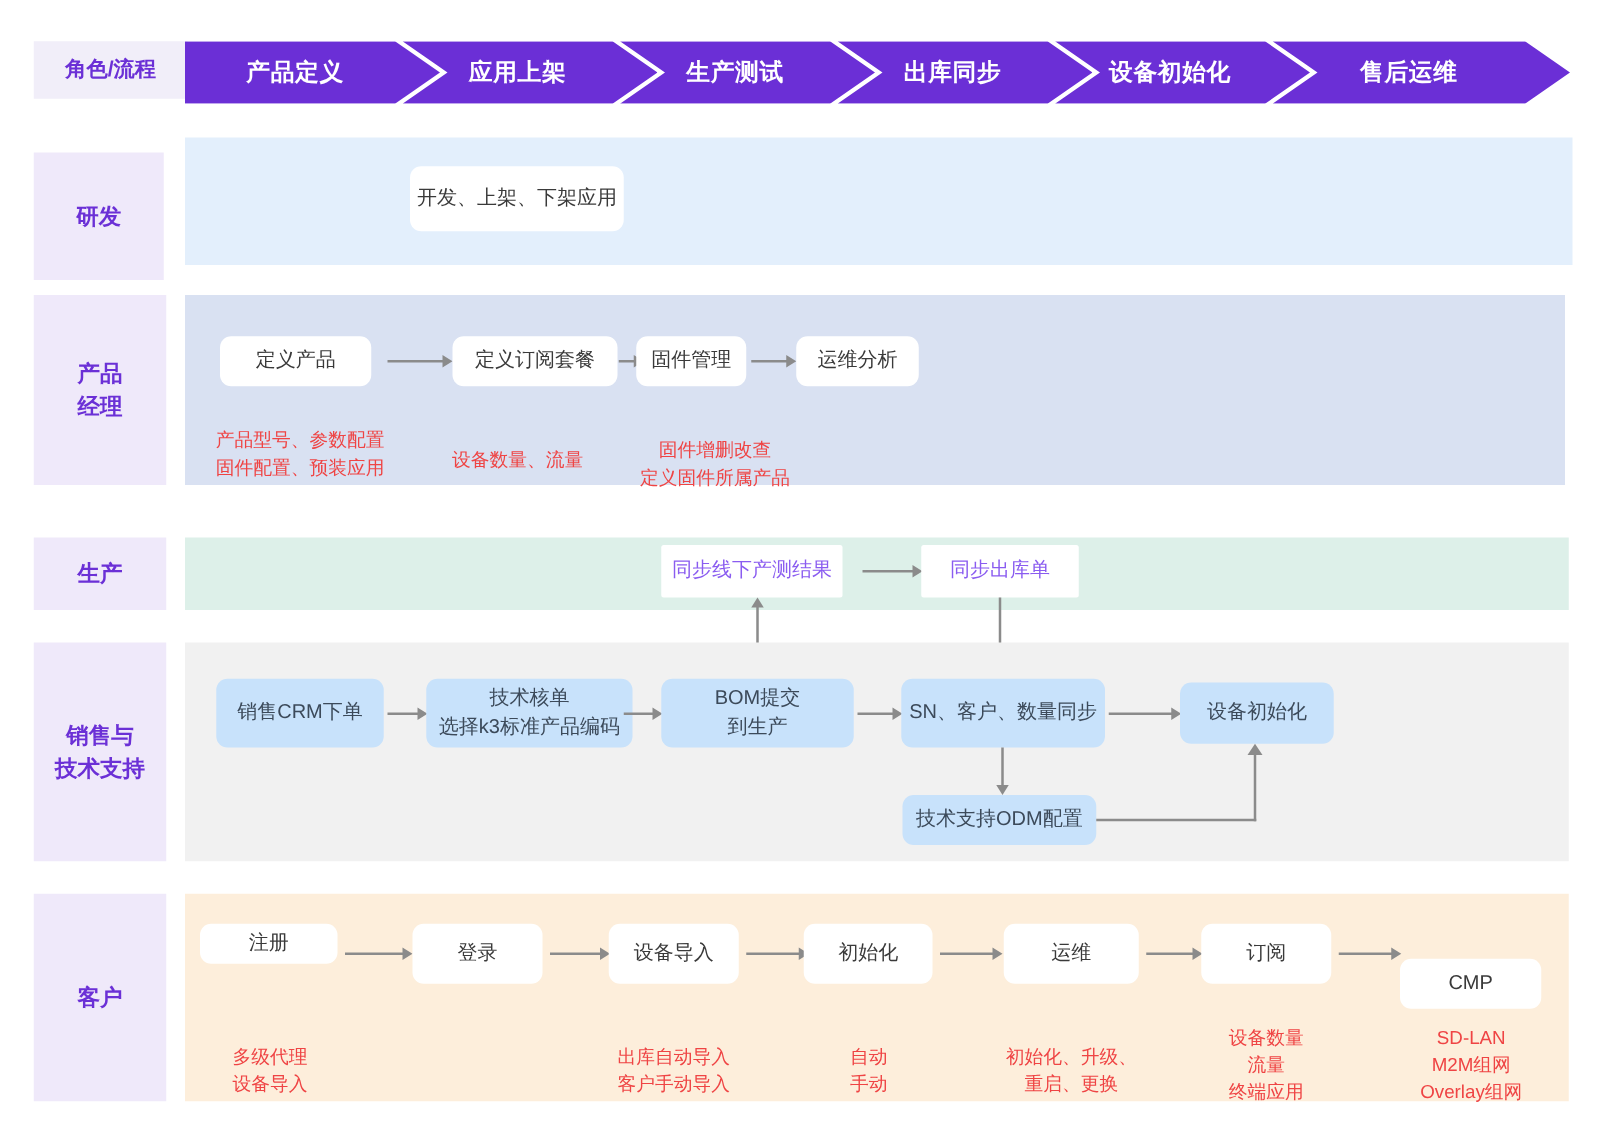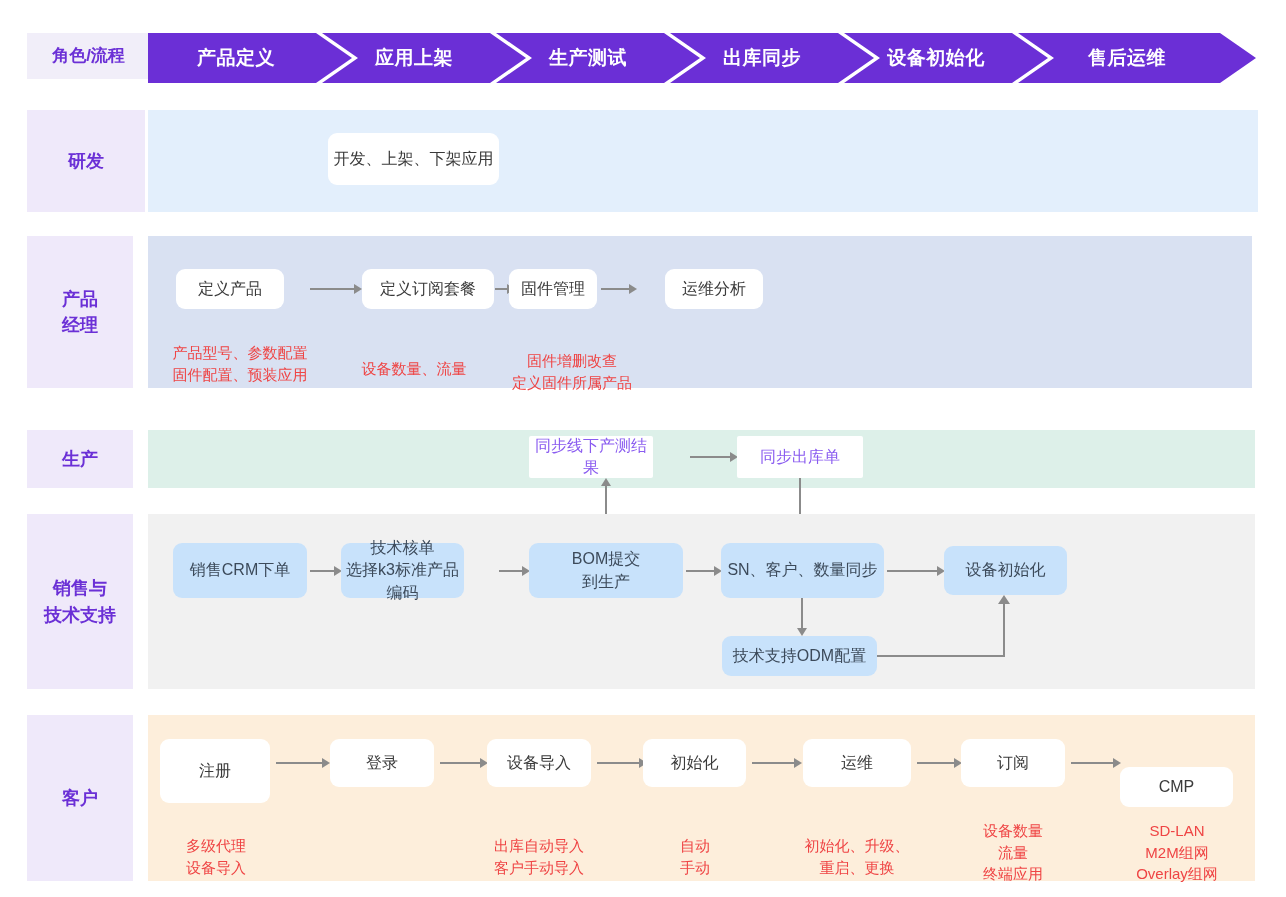--- a/index.html
+++ b/index.html
@@ -172,78 +172,78 @@
   <div class="abs chev chev-mid" style="left:670px; top:33px; width:204px; height:50px;">
     <span>出库同步</span>
   </div>
   <div class="abs chev chev-mid" style="left:844px; top:33px; width:204px; height:50px;">
     <span>设备初始化</span>
   </div>
   <div class="abs chev chev-mid" style="left:1018px; top:33px; width:238px; height:50px;">
     <span>售后运维</span>
   </div>
 
-  <div class="abs lane-label" style="left:27px; top:110px; width:118px; height:102px;">
+  <div class="abs lane-label" style="left:27px; top:122px; width:104px; height:102px;">
     <span style="white-space:pre-line;">研发</span>
   </div>
   <div class="abs lane-body lane-rd" style="left:148px; top:110px; width:1110px; height:102px;"></div>
 
   <div class="abs node" style="left:328px; top:133px; width:171px; height:52px;">
     <span>开发、上架、下架应用</span>
   </div>
 
   <div class="abs lane-label" style="left:27px; top:236px; width:106px; height:152px;">
     <span style="white-space:pre-line;">产品
 经理</span>
   </div>
   <div class="abs lane-body lane-pm" style="left:148px; top:236px; width:1104px; height:152px;"></div>
 
-  <div class="abs node" style="left:176px; top:269px; width:108px; height:40px;">
+  <div class="abs node" style="left:176px; top:269px; width:121px; height:40px;">
     <span>定义产品</span>
   </div>
   <div class="abs arrow-h" style="left:310px; top:279px; width:52px; height:20px;">
     <div class="arrow-line-h"></div>
       <div class="arrow-head-r"></div>
   </div>
   <div class="abs node" style="left:362px; top:269px; width:132px; height:40px;">
     <span>定义订阅套餐</span>
   </div>
   <div class="abs arrow-h" style="left:495px; top:279px; width:20px; height:20px;">
     <div class="arrow-line-h"></div>
       <div class="arrow-head-r"></div>
   </div>
   <div class="abs node" style="left:509px; top:269px; width:88px; height:40px;">
     <span>固件管理</span>
   </div>
   <div class="abs arrow-h" style="left:601px; top:279px; width:36px; height:20px;">
     <div class="arrow-line-h"></div>
       <div class="arrow-head-r"></div>
   </div>
-  <div class="abs node" style="left:665px; top:269px; width:98px; height:40px;">
+  <div class="abs node" style="left:637px; top:269px; width:98px; height:40px;">
     <span>运维分析</span>
   </div>
 
   <div class="abs note" style="left:158px; top:320px; width:164px;">
     <span>产品型号、参数配置
 固件配置、预装应用</span>
   </div>
   <div class="abs note" style="left:340px; top:336px; width:148px;">
     <span>设备数量、流量</span>
   </div>
   <div class="abs note" style="left:488px; top:328px; width:168px;">
     <span>固件增删改查
 定义固件所属产品</span>
   </div>
 
   <div class="abs lane-label" style="left:27px; top:430px; width:106px; height:58px;">
     <span style="white-space:pre-line;">生产</span>
   </div>
   <div class="abs lane-body lane-prod" style="left:148px; top:430px; width:1107px; height:58px;"></div>
 
-  <div class="abs node node-sharp node-purple" style="left:529px; top:436px; width:124px; height:42px;">
+  <div class="abs node node-sharp node-purple" style="left:529px; top:436px; width:145px; height:42px;">
     <span>同步线下产测结果</span>
   </div>
   <div class="abs arrow-h" style="left:690px; top:447px; width:48px; height:20px;">
     <div class="arrow-line-h"></div>
       <div class="arrow-head-r"></div>
   </div>
   <div class="abs node node-sharp node-purple" style="left:737px; top:436px; width:126px; height:42px;">
     <span>同步出库单</span>
   </div>
 
@@ -263,21 +263,21 @@
   </div>
   <div class="abs lane-body lane-sales" style="left:148px; top:514px; width:1107px; height:175px;"></div>
 
   <div class="abs node node-blue" style="left:173px; top:543px; width:134px; height:55px;">
     <span>销售CRM下单</span>
   </div>
   <div class="abs arrow-h" style="left:310px; top:561px; width:32px; height:20px;">
     <div class="arrow-line-h"></div>
       <div class="arrow-head-r"></div>
   </div>
-  <div class="abs node node-blue" style="left:341px; top:543px; width:123px; height:55px;">
+  <div class="abs node node-blue" style="left:341px; top:543px; width:165px; height:55px;">
     <span>技术核单
 选择k3标准产品编码</span>
   </div>
   <div class="abs arrow-h" style="left:499px; top:561px; width:31px; height:20px;">
     <div class="arrow-line-h"></div>
       <div class="arrow-head-r"></div>
   </div>
   <div class="abs node node-blue" style="left:529px; top:543px; width:154px; height:55px;">
     <span>BOM提交
 到生产</span>
@@ -311,21 +311,21 @@
     <div style="position:absolute; left:121px; top:0; width:0; height:0;
                 border-bottom:9px solid #8b8b8b; border-left:6px solid transparent;
                 border-right:6px solid transparent;"></div>
   </div>
 
   <div class="abs lane-label" style="left:27px; top:715px; width:106px; height:166px;">
     <span style="white-space:pre-line;">客户</span>
   </div>
   <div class="abs lane-body lane-cust" style="left:148px; top:715px; width:1107px; height:166px;"></div>
 
-  <div class="abs node" style="left:160px; top:739px; width:110px; height:64px;">
+  <div class="abs node" style="left:160px; top:739px; width:110px; height:32px;">
     <span>注册</span>
   </div>
   <div class="abs arrow-h" style="left:276px; top:753px; width:54px; height:20px;">
     <div class="arrow-line-h"></div>
       <div class="arrow-head-r"></div>
   </div>
   <div class="abs node" style="left:330px; top:739px; width:104px; height:48px;">
     <span>登录</span>
   </div>
   <div class="abs arrow-h" style="left:440px; top:753px; width:48px; height:20px;">

